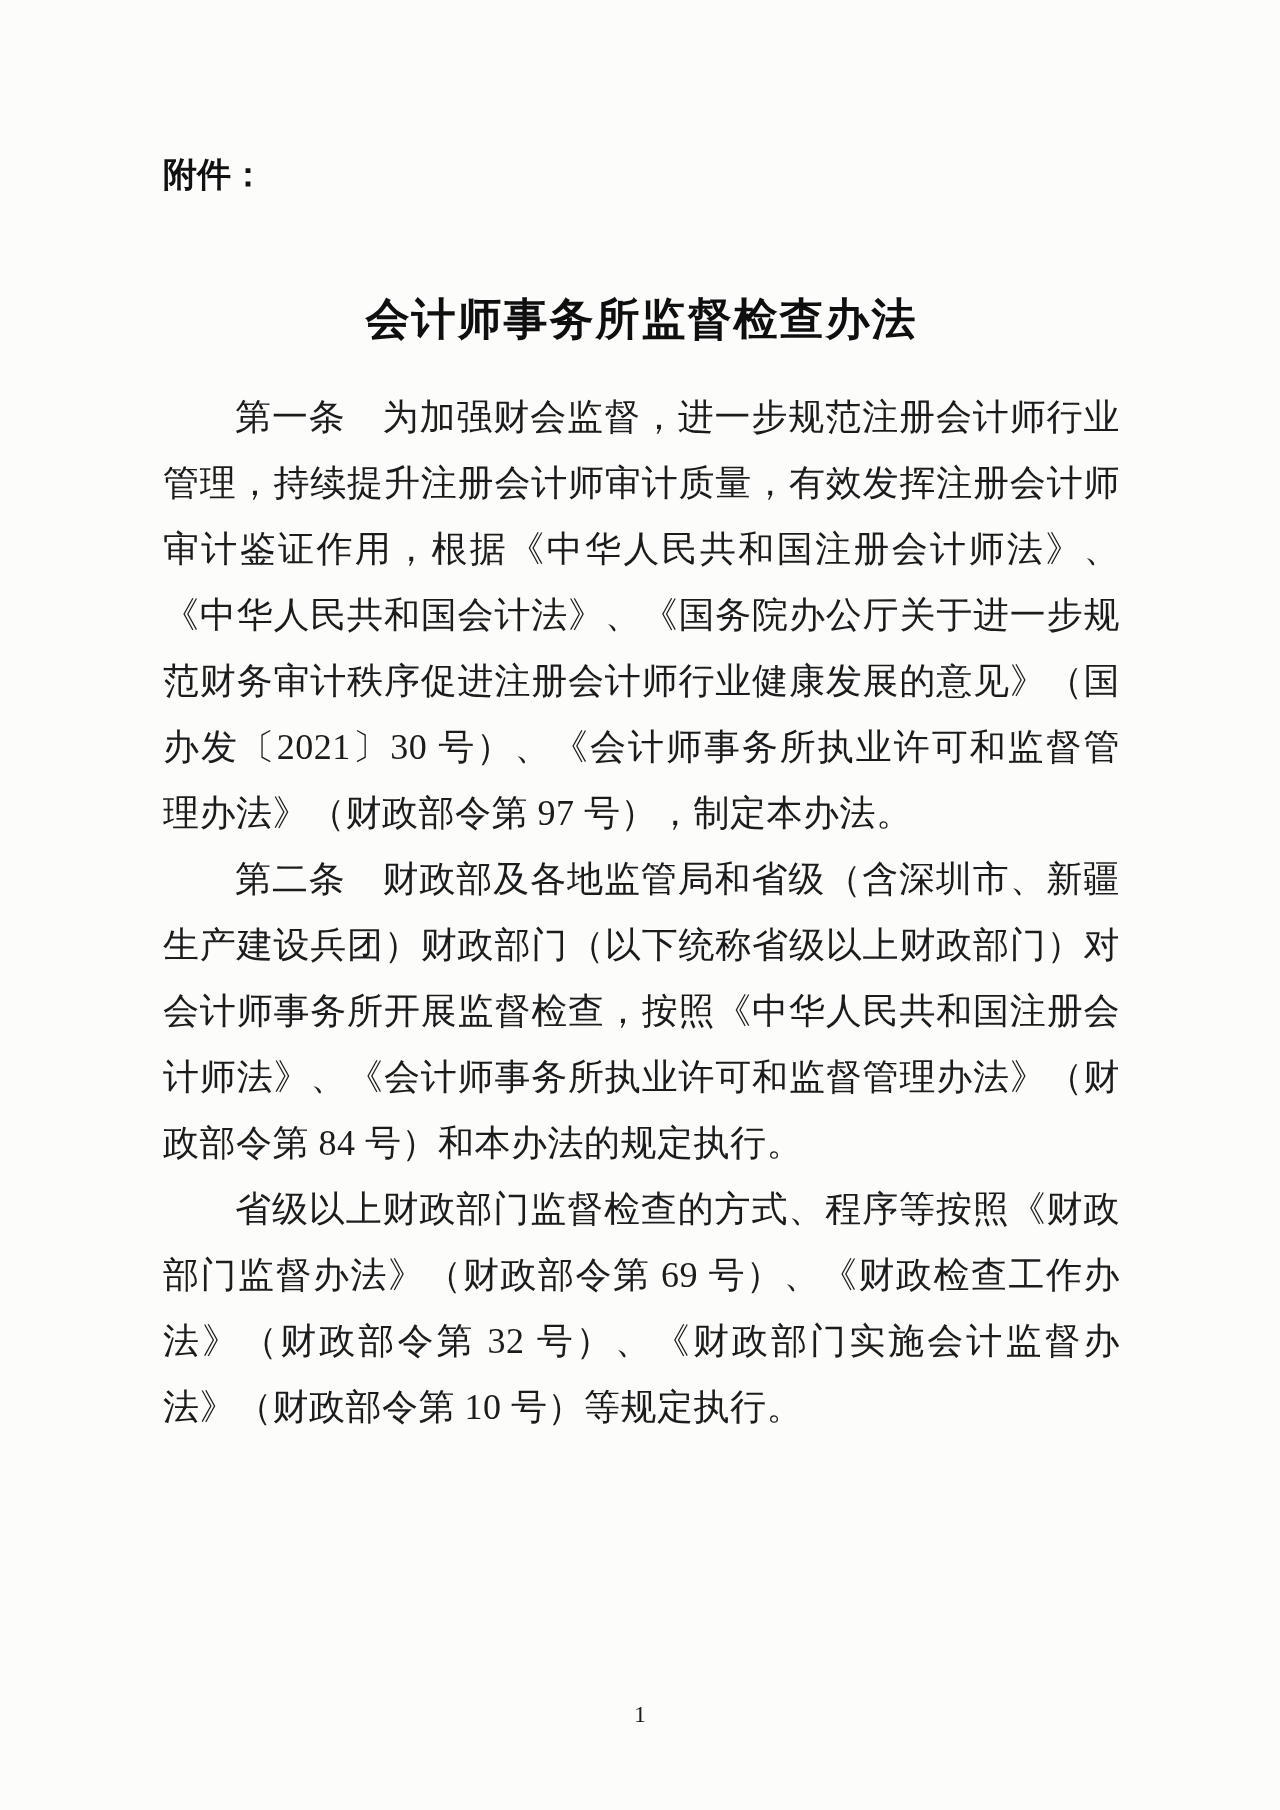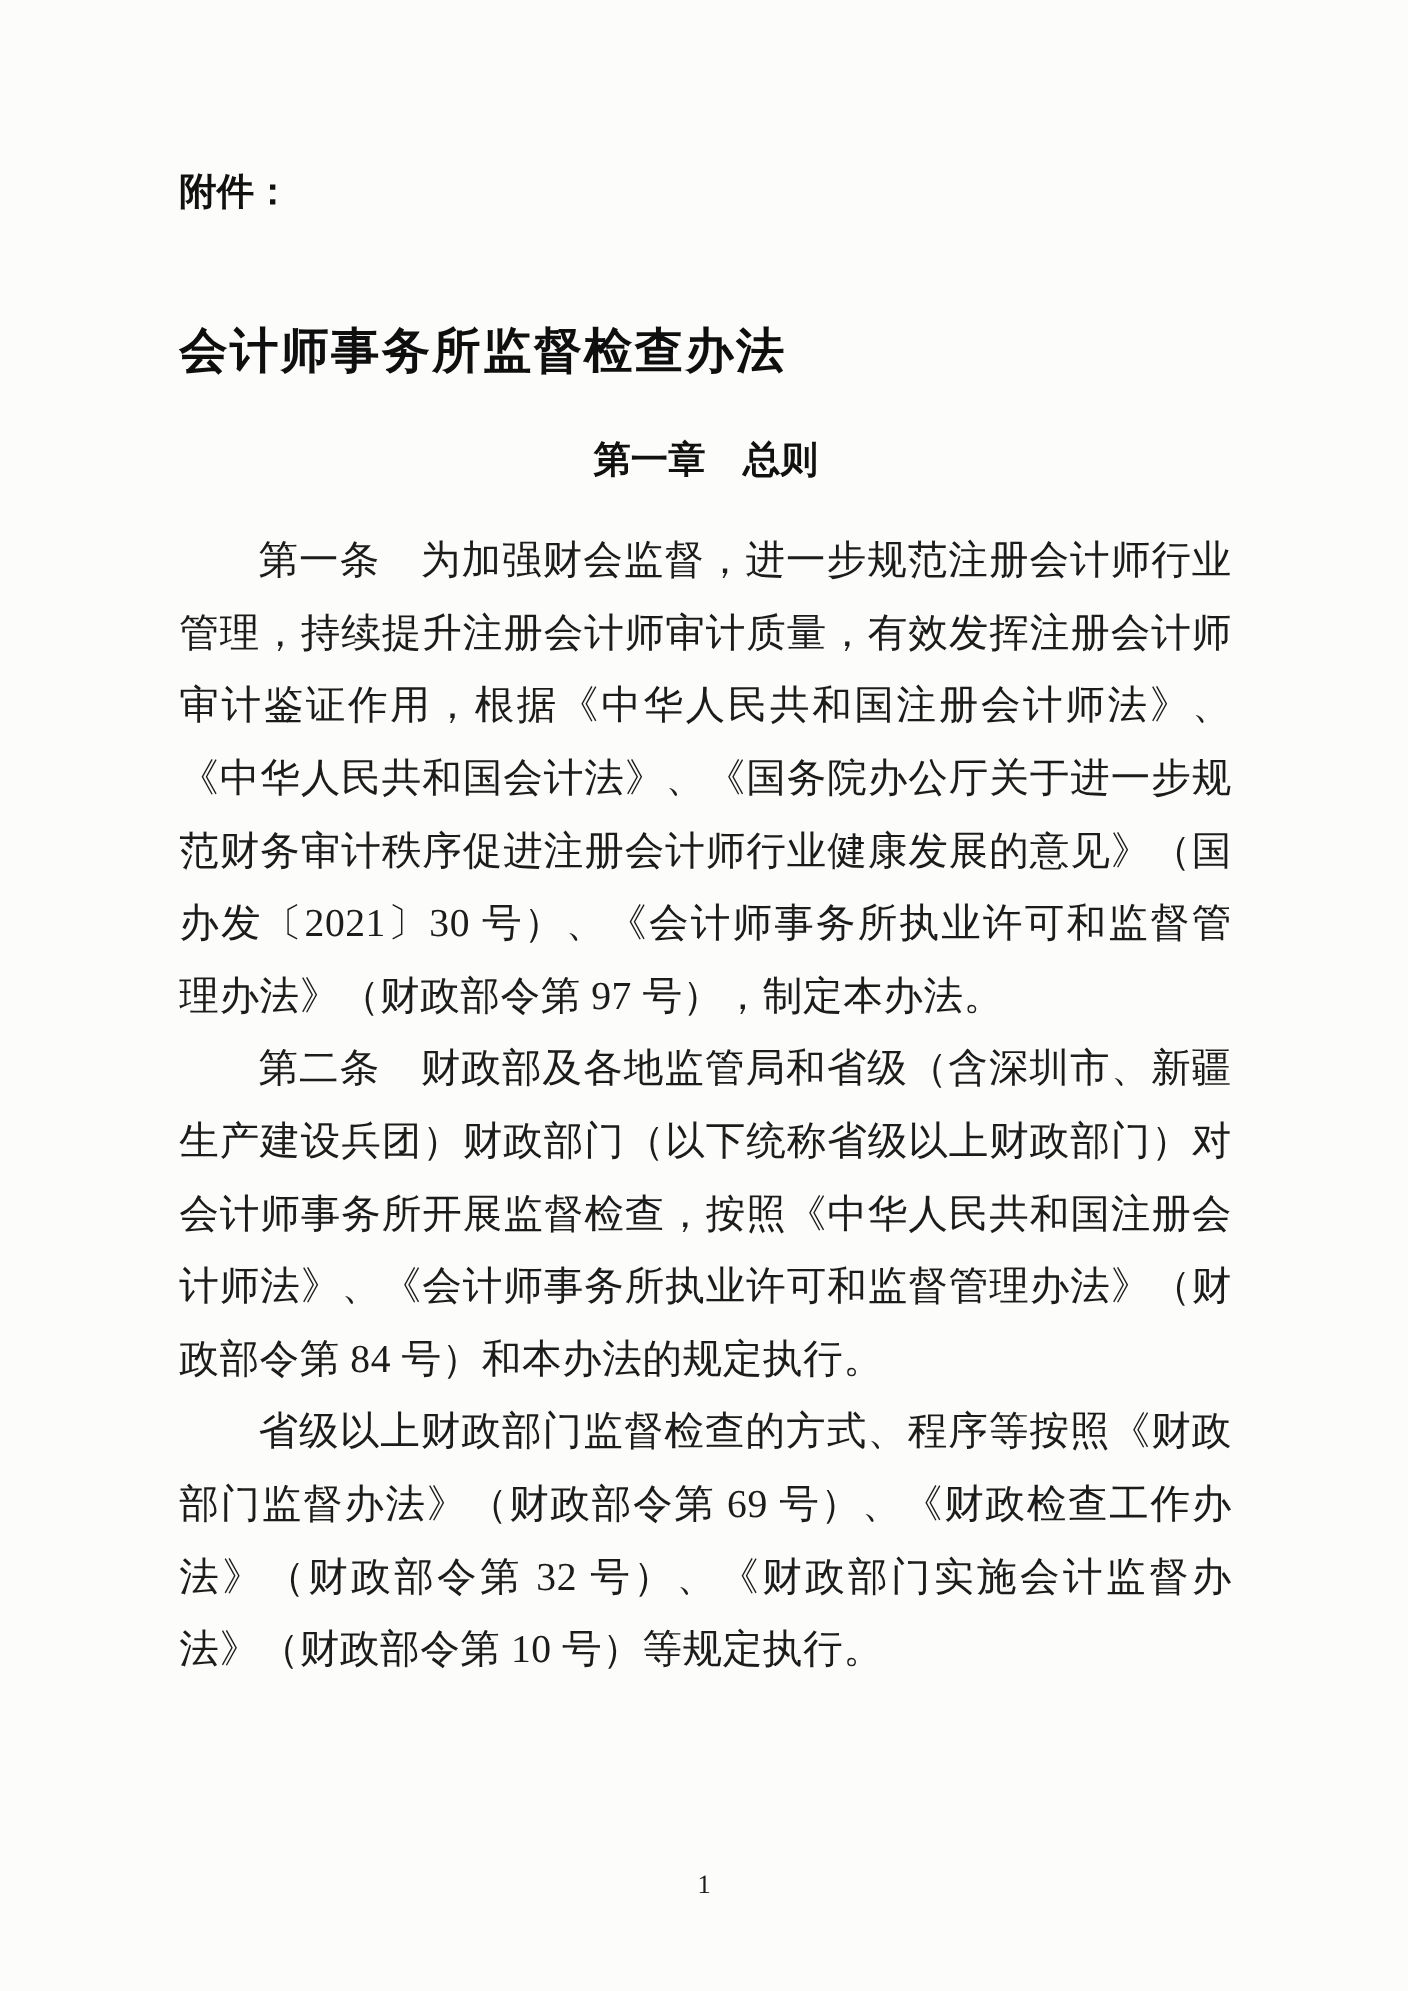--- a/index.html
+++ b/index.html
@@ -34,21 +34,21 @@
     text-align: left;
   }
   .doc-title {
     margin: 100px 0 0 0;
     font-family: "Liberation Serif", serif;
     font-weight: bold;
     font-size: 44px;
     line-height: 52px;
     letter-spacing: 2px;
     color: #0f0f0f;
-    text-align: left;
+    text-align: center;
   }
   .chapter-heading {
     margin: 52px 0 0 0;
     font-family: "Liberation Sans", sans-serif;
     font-weight: bold;
     font-size: 34px;
     line-height: 40px;
     color: #111111;
     text-align: center;
   }
@@ -79,21 +79,20 @@
 </style>
 </head>
 <body>
 
 <div class="page">
 
   <div class="attachment-label">附件：</div>
 
   <h1 class="doc-title">会计师事务所监督检查办法</h1>
 
-  <h2 class="chapter-heading">第一章　总则</h2>
 
   <div class="body-text">
     <p>第一条　为加强财会监督，进一步规范注册会计师行业管理，持续提升注册会计师审计质量，有效发挥注册会计师审计鉴证作用，根据《中华人民共和国注册会计师法》、《中华人民共和国会计法》、《国务院办公厅关于进一步规范财务审计秩序促进注册会计师行业健康发展的意见》（国办发〔2021〕30 号）、《会计师事务所执业许可和监督管理办法》（财政部令第 97 号），制定本办法。</p>
     <p>第二条　财政部及各地监管局和省级（含深圳市、新疆生产建设兵团）财政部门（以下统称省级以上财政部门）对会计师事务所开展监督检查，按照《中华人民共和国注册会计师法》、《会计师事务所执业许可和监督管理办法》（财政部令第 84 号）和本办法的规定执行。</p>
     <p>省级以上财政部门监督检查的方式、程序等按照《财政部门监督办法》（财政部令第 69 号）、《财政检查工作办法》（财政部令第 32 号）、《财政部门实施会计监督办法》（财政部令第 10 号）等规定执行。</p>
   </div>
 
   <div class="page-number">1</div>
 
 </div>

